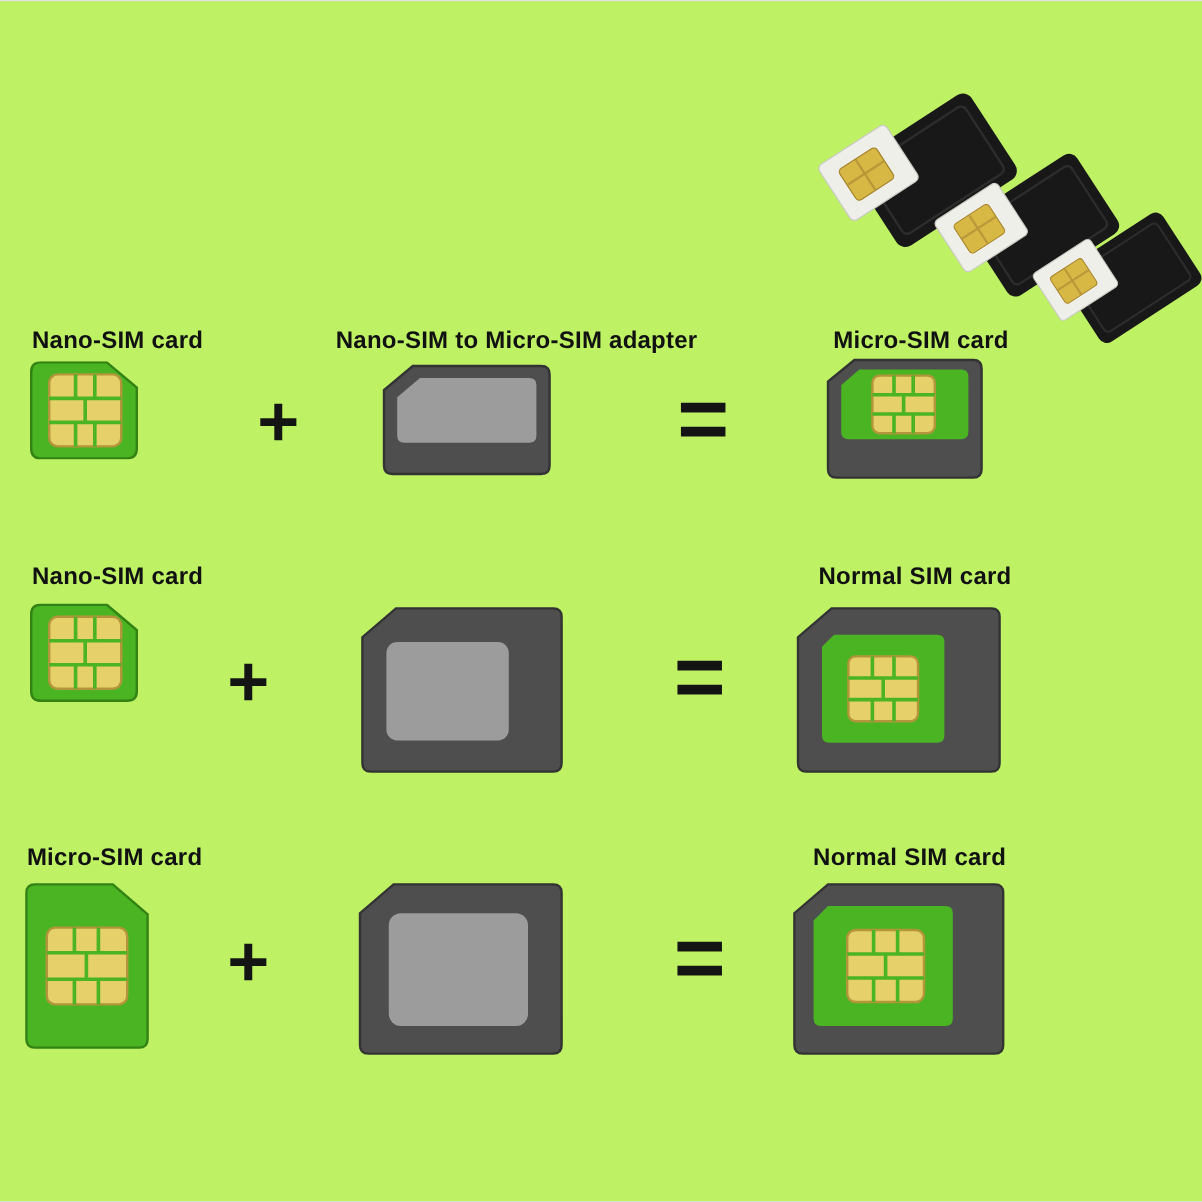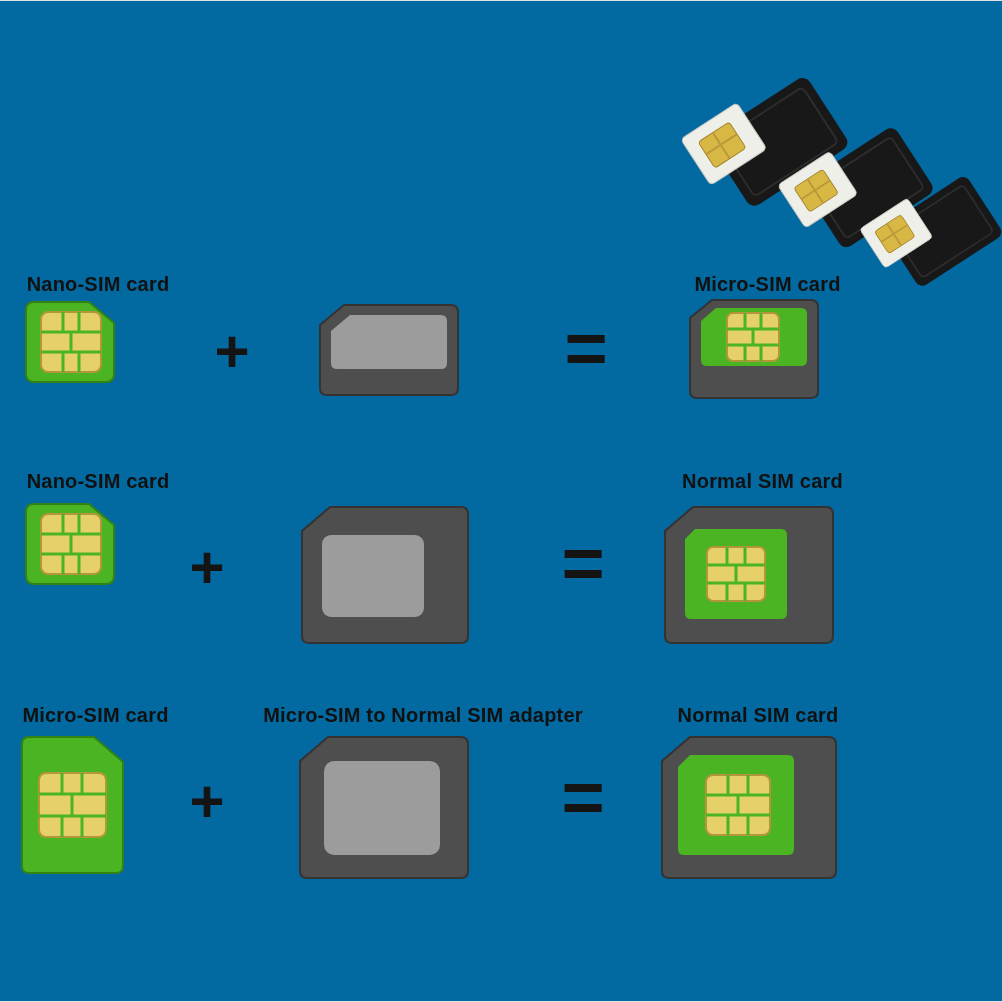--- a/index.html
+++ b/index.html
@@ -1,19 +1,19 @@
 <!DOCTYPE html>
 <html><head>
 <meta charset="utf-8">
 <style>
   html,body{margin:0;padding:0;background:#ffffff;}
   #canvas{
     position:relative;
     width:1002px;height:1002px;
-    background:#0369a1;
+    background:#bef264;
     font-family:"Liberation Sans",sans-serif;
     overflow:hidden;
     border-top:1px solid #e2e2e2;
     border-bottom:1px solid #e2e2e2;
     box-sizing:border-box;
   }
   .label{
     position:absolute;
     font-weight:bold;
     font-size:20px;
@@ -63,20 +63,21 @@
     </div>
     <div class="photo-unit" style="left:214px;top:118px;transform:rotate(-33deg) scale(0.85);">
       <div class="photo-adapter"></div>
       <div class="photo-sim">
         <div class="photo-chip"></div>
       </div>
     </div>
   </div>
 
   <div class="label" style="left:8px;top:272px;width:180px;">Nano-SIM card</div>
+  <div class="label" style="left:248px;top:272px;width:365px;">Nano-SIM to Micro-SIM adapter</div>
   <div class="label" style="left:660px;top:272px;width:215px;">Micro-SIM card</div>
 
   <div class="gfx" style="left:25px;top:300px;">
     <svg viewBox="0 0 90 82" width="90" height="82">
       <path d="M9 1 H64 L89 22 V73 Q89 81 81 81 H9 Q1 81 1 73 V9 Q1 1 9 1 Z" fill="#4ab423" stroke="#338214" stroke-width="2"></path>
       <rect x="16" y="11" width="60" height="60" rx="7" fill="#e6d06a" stroke="#b3953b" stroke-width="2"></rect>
       <g stroke="#4ab423" stroke-width="3">
         <line x1="16" y1="31" x2="76" y2="31"></line>
           <line x1="16" y1="51" x2="76" y2="51"></line>
         <line x1="38" y1="11" x2="38" y2="31"></line>
@@ -157,21 +158,20 @@
         <line x1="64" y1="42" x2="64" y2="60"></line>
           <line x1="82" y1="42" x2="82" y2="60"></line>
         <line x1="64" y1="78" x2="64" y2="96"></line>
           <line x1="82" y1="78" x2="82" y2="96"></line>
         <line x1="73" y1="60" x2="73" y2="78"></line>
       </g>
     </svg>
   </div>
 
   <div class="label" style="left:3px;top:703px;width:185px;">Micro-SIM card</div>
-  <div class="label" style="left:228px;top:703px;width:390px;">Micro-SIM to Normal SIM adapter</div>
   <div class="label" style="left:648px;top:703px;width:220px;">Normal SIM card</div>
 
   <div class="gfx" style="left:20px;top:734px;">
     <svg viewBox="0 0 105 140" width="105" height="140">
       <path d="M9 2 H74 L103 27 V131 Q103 138 96 138 H9 Q2 138 2 131 V9 Q2 2 9 2 Z" fill="#4ab423" stroke="#338214" stroke-width="2"></path>
       <rect x="19" y="38" width="67" height="64" rx="7" fill="#e6d06a" stroke="#b3953b" stroke-width="2"></rect>
       <g stroke="#4ab423" stroke-width="3">
         <line x1="19" y1="59" x2="86" y2="59"></line>
           <line x1="19" y1="81" x2="86" y2="81"></line>
         <line x1="42" y1="38" x2="42" y2="59"></line>

